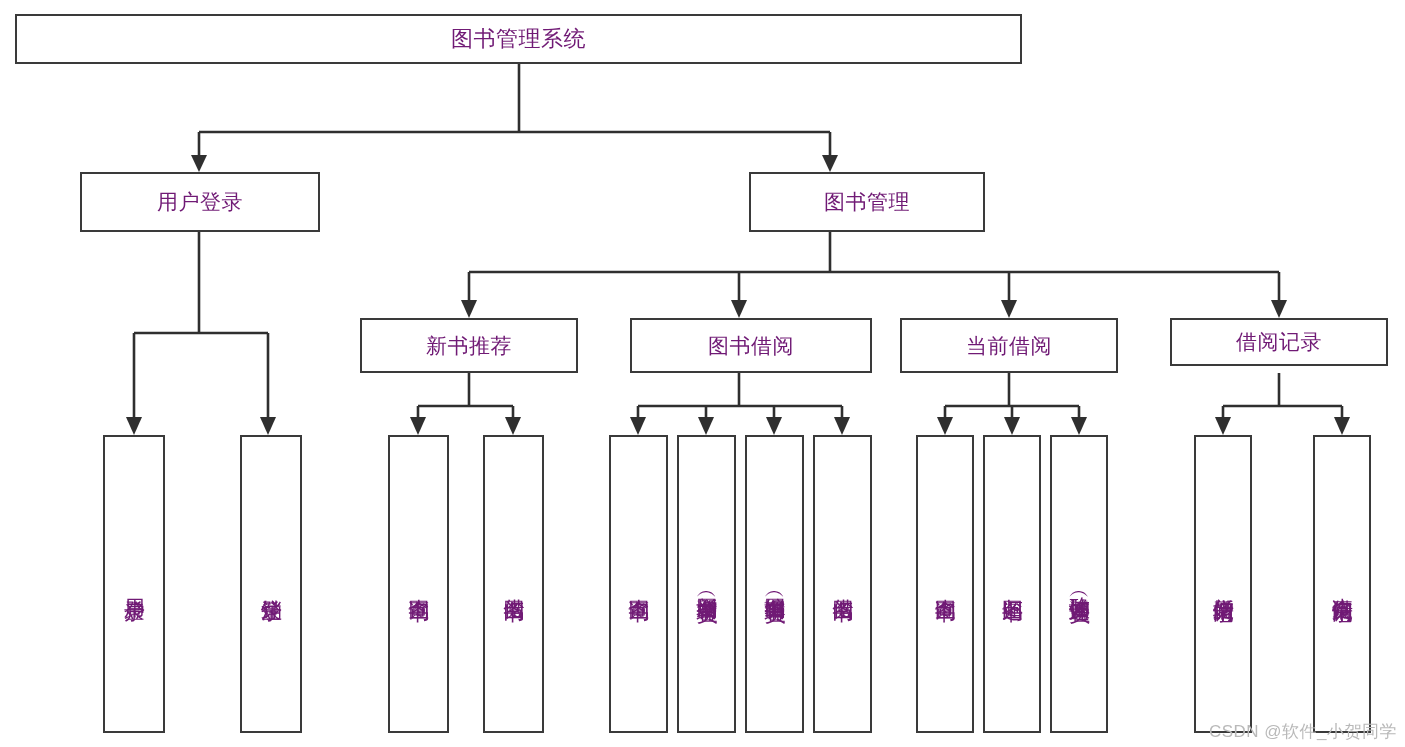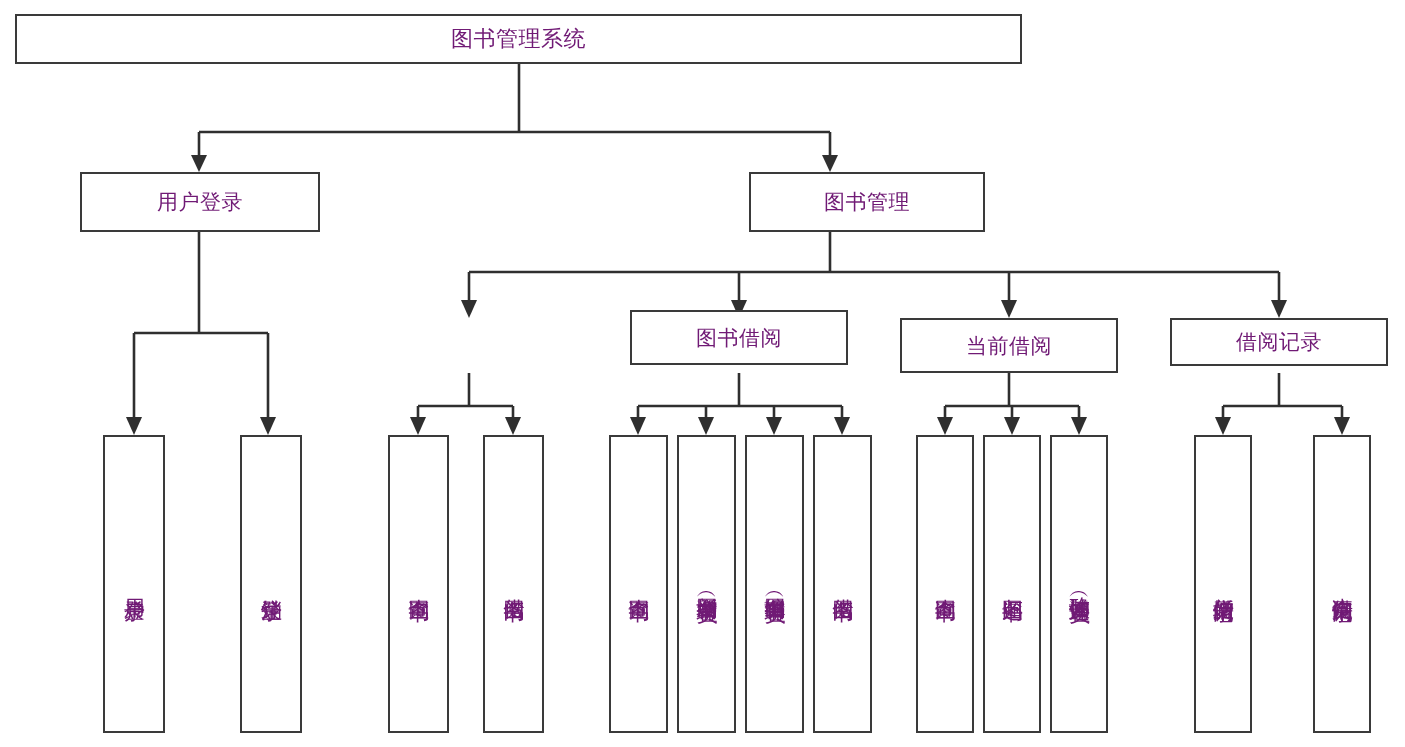--- a/index.html
+++ b/index.html
@@ -149,21 +149,24 @@
     <span>图书管理系统</span>
   </div>
 
   <div class="node horiz" style="left:80px; top:172px; width:240px; height:60px;">
     <span>用户登录</span>
   </div>
   <div class="node horiz" style="left:712px; top:172px; width:236px; height:60px;margin-left:37px;">
     <span>图书管理</span>
   </div>
 
-  <div class="node horiz" style="left:630px; top:310px; width:218px; height:55px;">
+  <div class="node horiz" style="left:360px; top:318px; width:218px; height:55px;">
+    <span>新书推荐</span>
+  </div>
+  <div class="node horiz" style="left:630px; top:318px; width:242px; height:55px;">
     <span>图书借阅</span>
   </div>
   <div class="node horiz" style="left:900px; top:318px; width:218px; height:55px;align-items:center;">
     <span>当前借阅</span>
   </div>
   <div class="node horiz" style="left:1170px; top:318px; width:218px; height:48px;">
     <span>借阅记录</span>
   </div>
 
   <div class="node vert" style="left:103px; top:435px; width:62px; height:298px;">
@@ -203,13 +206,14 @@
     <span class="vtext">确认归还（管理员）</span>
   </div>
 
   <div class="node vert" style="left:1194px; top:435px; width:58px; height:298px;">
     <span class="vtext">新增借阅记录</span>
   </div>
   <div class="node vert" style="left:1313px; top:435px; width:58px; height:298px;">
     <span class="vtext">查询借阅记录</span>
   </div>
 
+  <div class="watermark">CSDN @软件_小贺同学</div>
 </div>
 
 </body></html>

